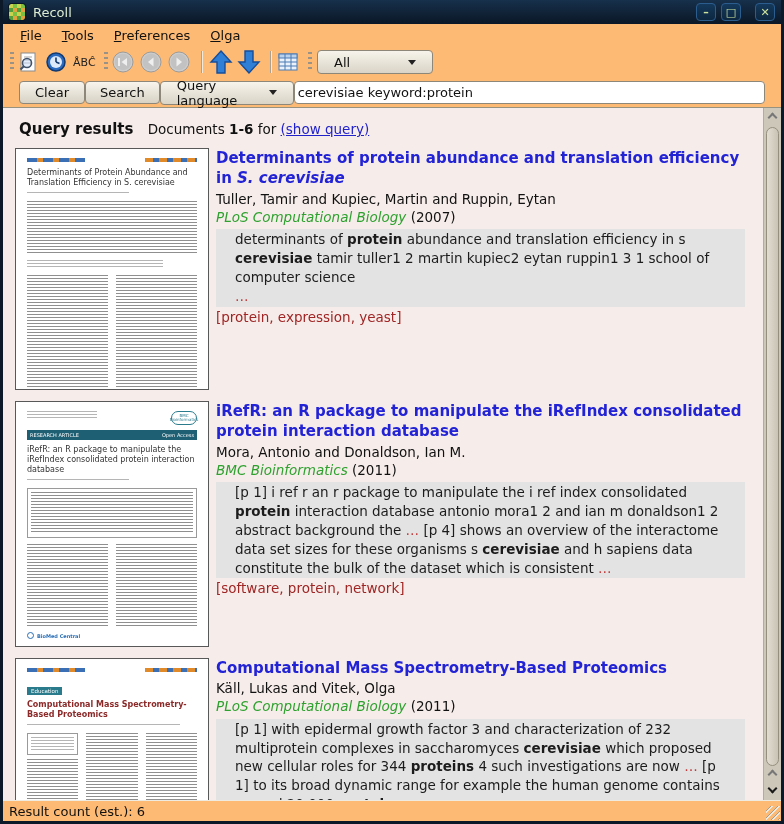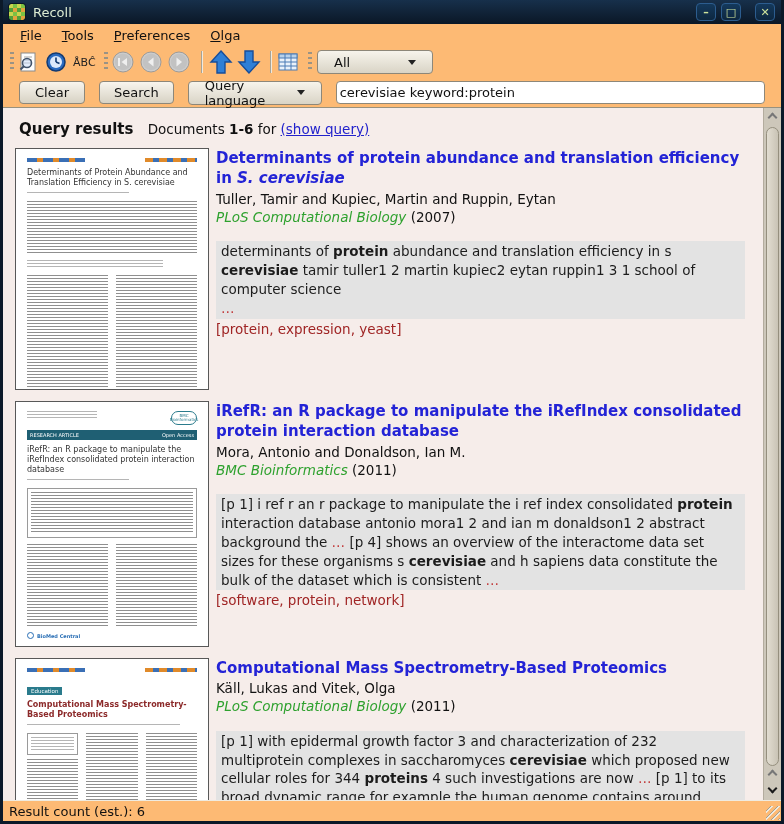--- a/index.html
+++ b/index.html
@@ -25,21 +25,21 @@
   .tb-handle { width:4px; height:20px; margin:0 3px;
     background:repeating-linear-gradient(180deg,#9a9385 0 2px,transparent 2px 5px); }
   .tb-btn { width:28px; height:26px; display:flex; align-items:center; }
   .tb-sep { width:1px; height:22px; background:#a9a294; margin:0 6px; box-shadow:1px 0 0 #eee9dd; }
   .abc { font-size:11px; color:#222; letter-spacing:0; }
   .combo { height:24px; border:1px solid #8d8779; border-radius:4px; background:linear-gradient(#f7f4ec,#d9d4c6); display:flex; align-items:center; font-size:13px; color:#111; padding:0 16px; }
   .combo .chev-dn { margin-left:auto; width:0; height:0; border-left:4px solid transparent; border-right:4px solid transparent; border-top:5px solid #222; }
   .combo.cat { width:116px; margin-left:2px; }
 
   
-  .searchrow { height:30px; display:flex; align-items:center; padding:0 16px 0 16px; gap:14px; flex:0 0 auto; border-bottom:1px solid #97917f; }
+  .searchrow { height:30px; display:flex; align-items:center; padding:0 16px 0 16px; flex:0 0 auto; border-bottom:1px solid #97917f; }
   .push-btn { height:23px; min-width:66px; padding:0 14px; border:1px solid #8d8779; border-radius:4px; background:linear-gradient(#f8f5ee,#d7d2c4); font-size:13px; color:#111; display:flex; align-items:center; justify-content:center; }
   .combo.mode { width:134px; }
   .searchbox { flex:1; height:23px; border:1px solid #8d8779; border-radius:4px; background:#fff; display:flex; align-items:center; padding:0 6px 0 0; }
   .searchbox input { flex:1; border:0; outline:0; background:transparent; font-family:inherit; font-size:13px; color:#111; padding:0 3px; }
 
   
   .results { flex:1 1 auto; background:#f6edea; position:relative; overflow:hidden; padding:8px 36px 0 12px; }
   .res-header { font-size:13.5px; color:#111; margin:4px 0 10px 4px; }
   .res-header .hd-title { font-size:15px; font-weight:bold; margin-right:10px; }
   .res-header .bold { font-weight:bold; }
@@ -49,21 +49,21 @@
   .thumb { flex:0 0 194px; background:#fff; border:1px solid #585858; margin-right:7px; overflow:hidden; padding:9px 11px; }
   .t1 { height:242px; } .t2 { height:246px; } .t3 { height:250px; }
   .rtext { flex:1; min-width:0; }
 
   .rtitle { font-size:15px; font-weight:bold; color:#2323d6; line-height:1.35; }
   .rtitle .si { font-style:italic; }
   .rauthors { font-size:13.5px; color:#111; line-height:1.35; margin-top:1px; }
   .rjournal { font-size:13.5px; line-height:1.35; }
   .rjournal .jname { color:#2ea12e; font-style:italic; }
   .rjournal .jyear { color:#111; }
-  .rsnippet { background:#e3e3e3; font-size:13.5px; color:#1c1c1c; line-height:1.4; padding:1px 5px; margin-top:15px; }
+  .rsnippet { background:#e3e3e3; font-size:13.5px; color:#1c1c1c; line-height:1.4; padding:1px 19px; margin-top:3px; }
   .rsnippet .sb { font-weight:bold; }
   .sr { color:#c23a3a; }
   .rkeywords { font-size:13.5px; color:#a02525; line-height:1.4; margin-top:1px; }
 
   
   .tx { background:repeating-linear-gradient(180deg,#8f8f8f 0 1px,transparent 1px 3px); }
   .tx.lite { background:repeating-linear-gradient(180deg,#b5b5b5 0 1px,transparent 1px 3px); }
   .pg-head { display:flex; justify-content:space-between; align-items:center; margin-bottom:6px; }
   .pg-head .hl { width:58px; height:4px; background:repeating-linear-gradient(90deg,#3a6fb5 0 10px,#e08a2a 10px 16px); }
   .pg-head .hr { width:52px; height:4px; background:repeating-linear-gradient(90deg,#e08a2a 0 8px,#3a6fb5 8px 14px); }

